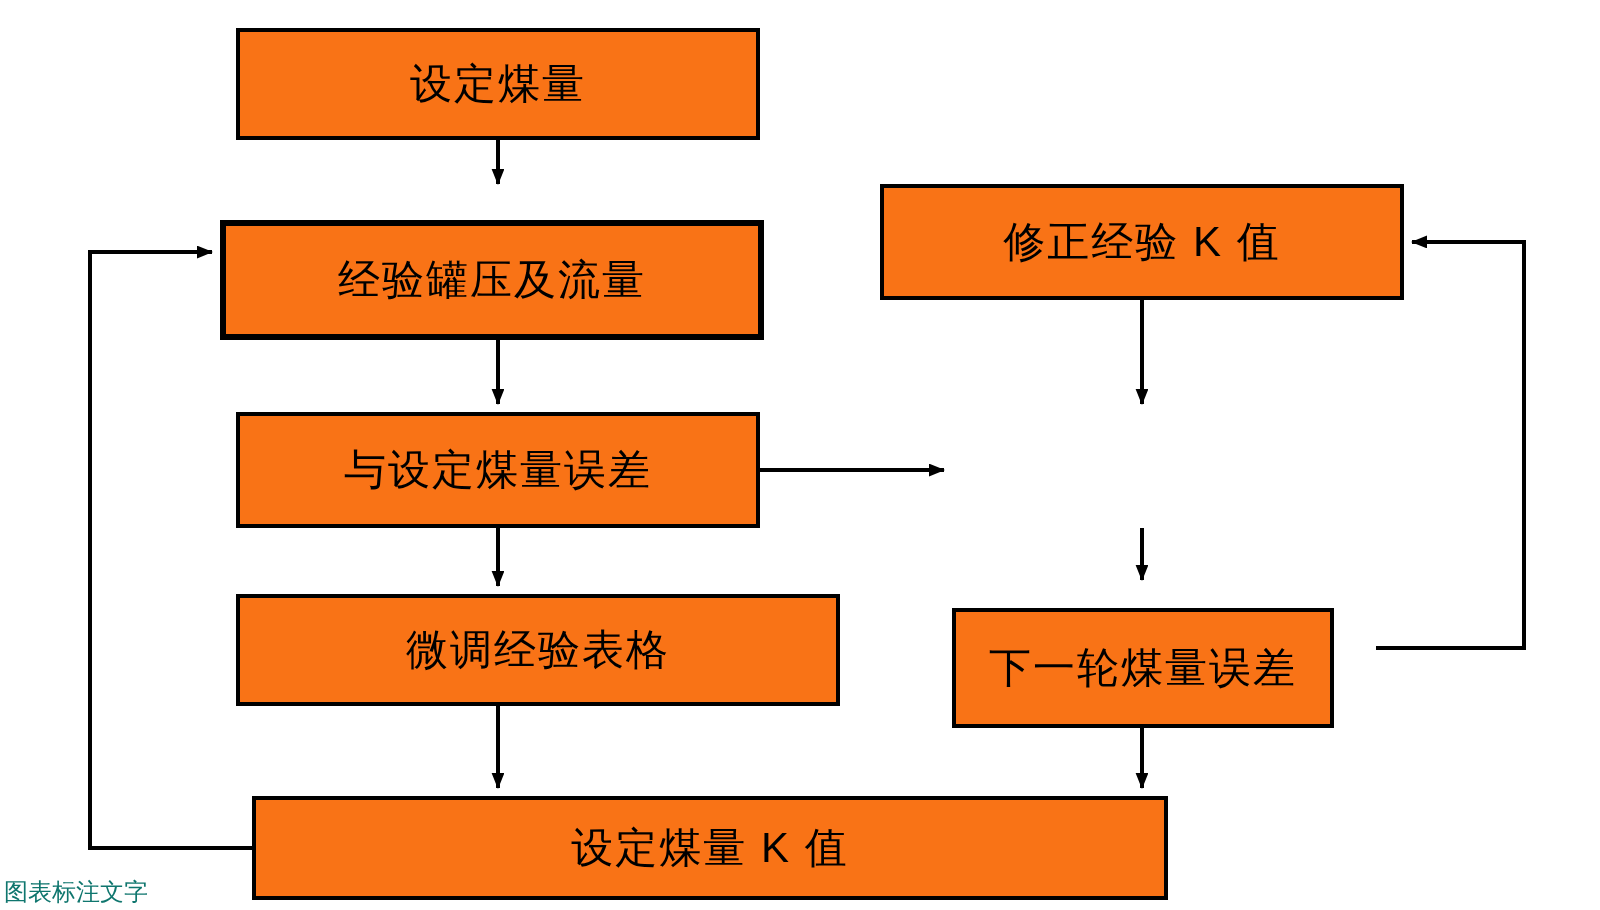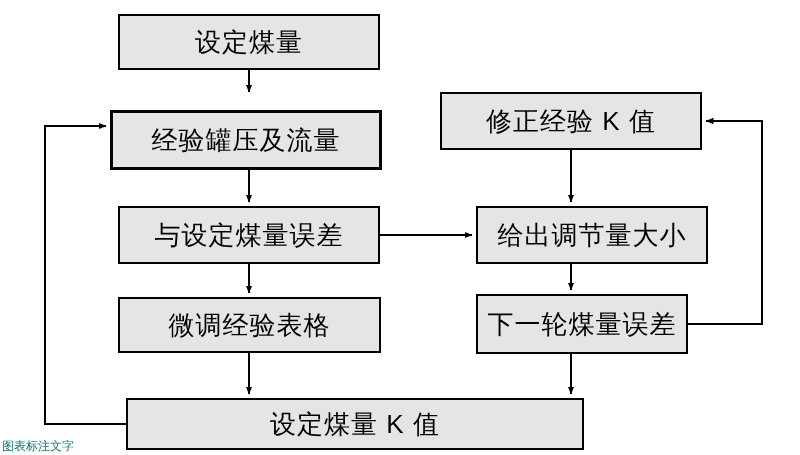--- a/index.html
+++ b/index.html
@@ -12,26 +12,26 @@
     width: 800px;
     height: 455px;
     background: #ffffff;
     font-family: "Liberation Sans", sans-serif;
     overflow: hidden;
   }
   .node {
     position: absolute;
     box-sizing: border-box;
     border: 2px solid #000000;
-    background: #e5e5e5;
+    background: #f97316;
     display: flex;
     align-items: center;
     justify-content: center;
     color: #000000;
-    font-size: 26px;
+    font-size: 21px;
     letter-spacing: 1px;
     white-space: nowrap;
   }
   .node.thick {
     border-width: 3px;
     margin-top: 14px;
   }
   .node.thin {
     border-width: 2px;
   }
@@ -95,29 +95,26 @@
   </div>
 
   <div class="node thin" style="left:118px; top:206px; width:262px; height:58px;">
     <span>与设定煤量误差</span>
   </div>
 
   <div class="node thin" style="left:440px; top:92px; width:262px; height:58px;">
     <span>修正经验 K 值</span>
   </div>
 
-  <div class="node thin" style="left:476px; top:206px; width:232px; height:58px;">
-    <span>给出调节量大小</span>
-  </div>
 
-  <div class="node thin" style="left:118px; top:297px; width:263px; height:56px;">
+  <div class="node thin" style="left:118px; top:297px; width:302px; height:56px;">
     <span>微调经验表格</span>
   </div>
 
-  <div class="node thin" style="left:476px; top:294px; width:212px; height:60px;">
+  <div class="node thin" style="left:476px; top:304px; width:191px; height:60px;">
     <span>下一轮煤量误差</span>
   </div>
 
   <div class="node thin" style="left:126px; top:398px; width:458px; height:52px;">
     <span>设定煤量 K 值</span>
   </div>
 
   <div class="footnote">图表标注文字</div>
 
 </div>

